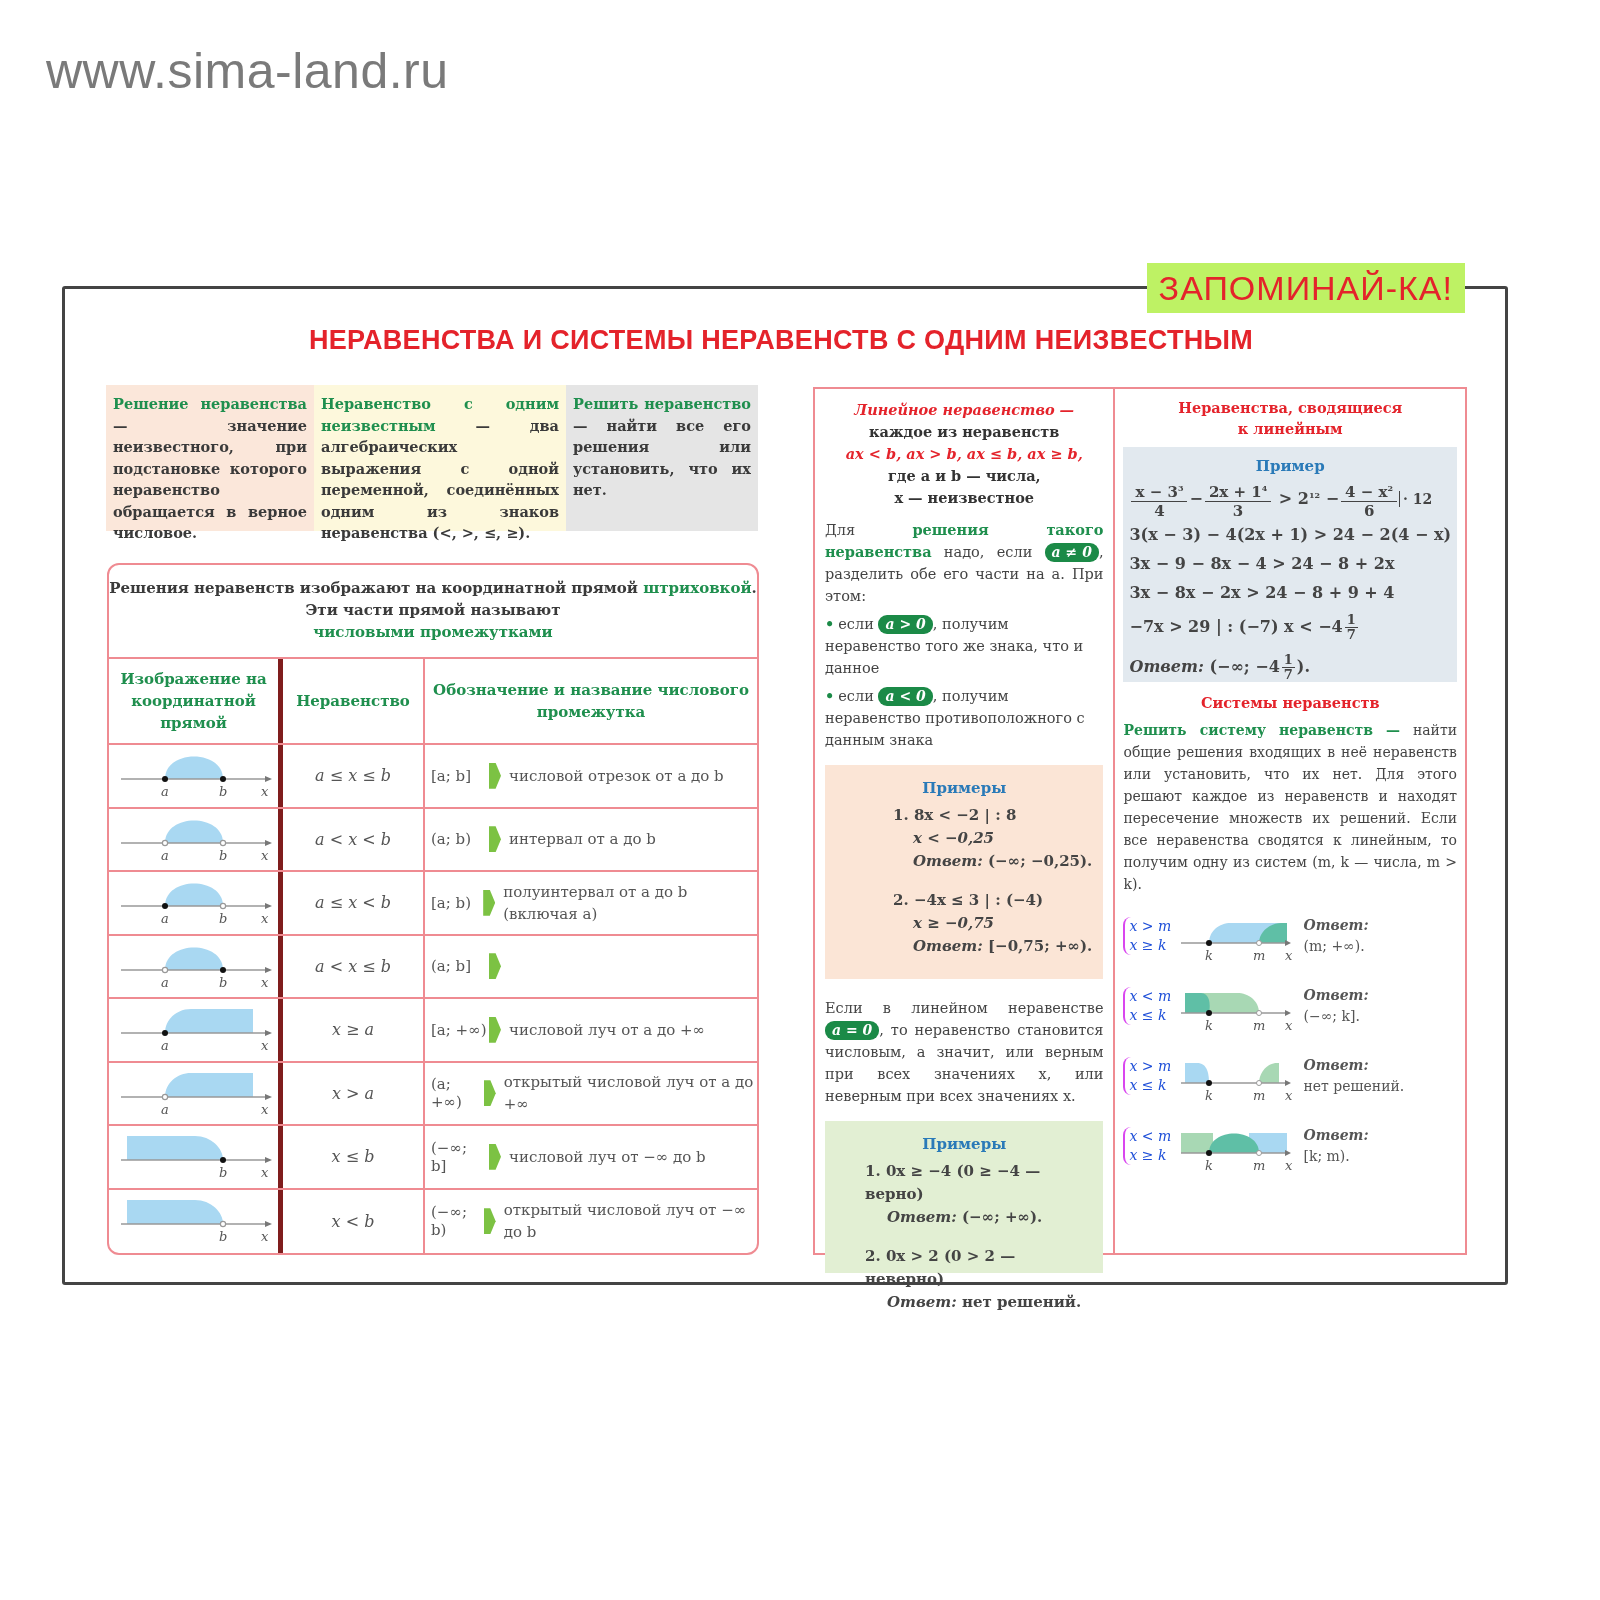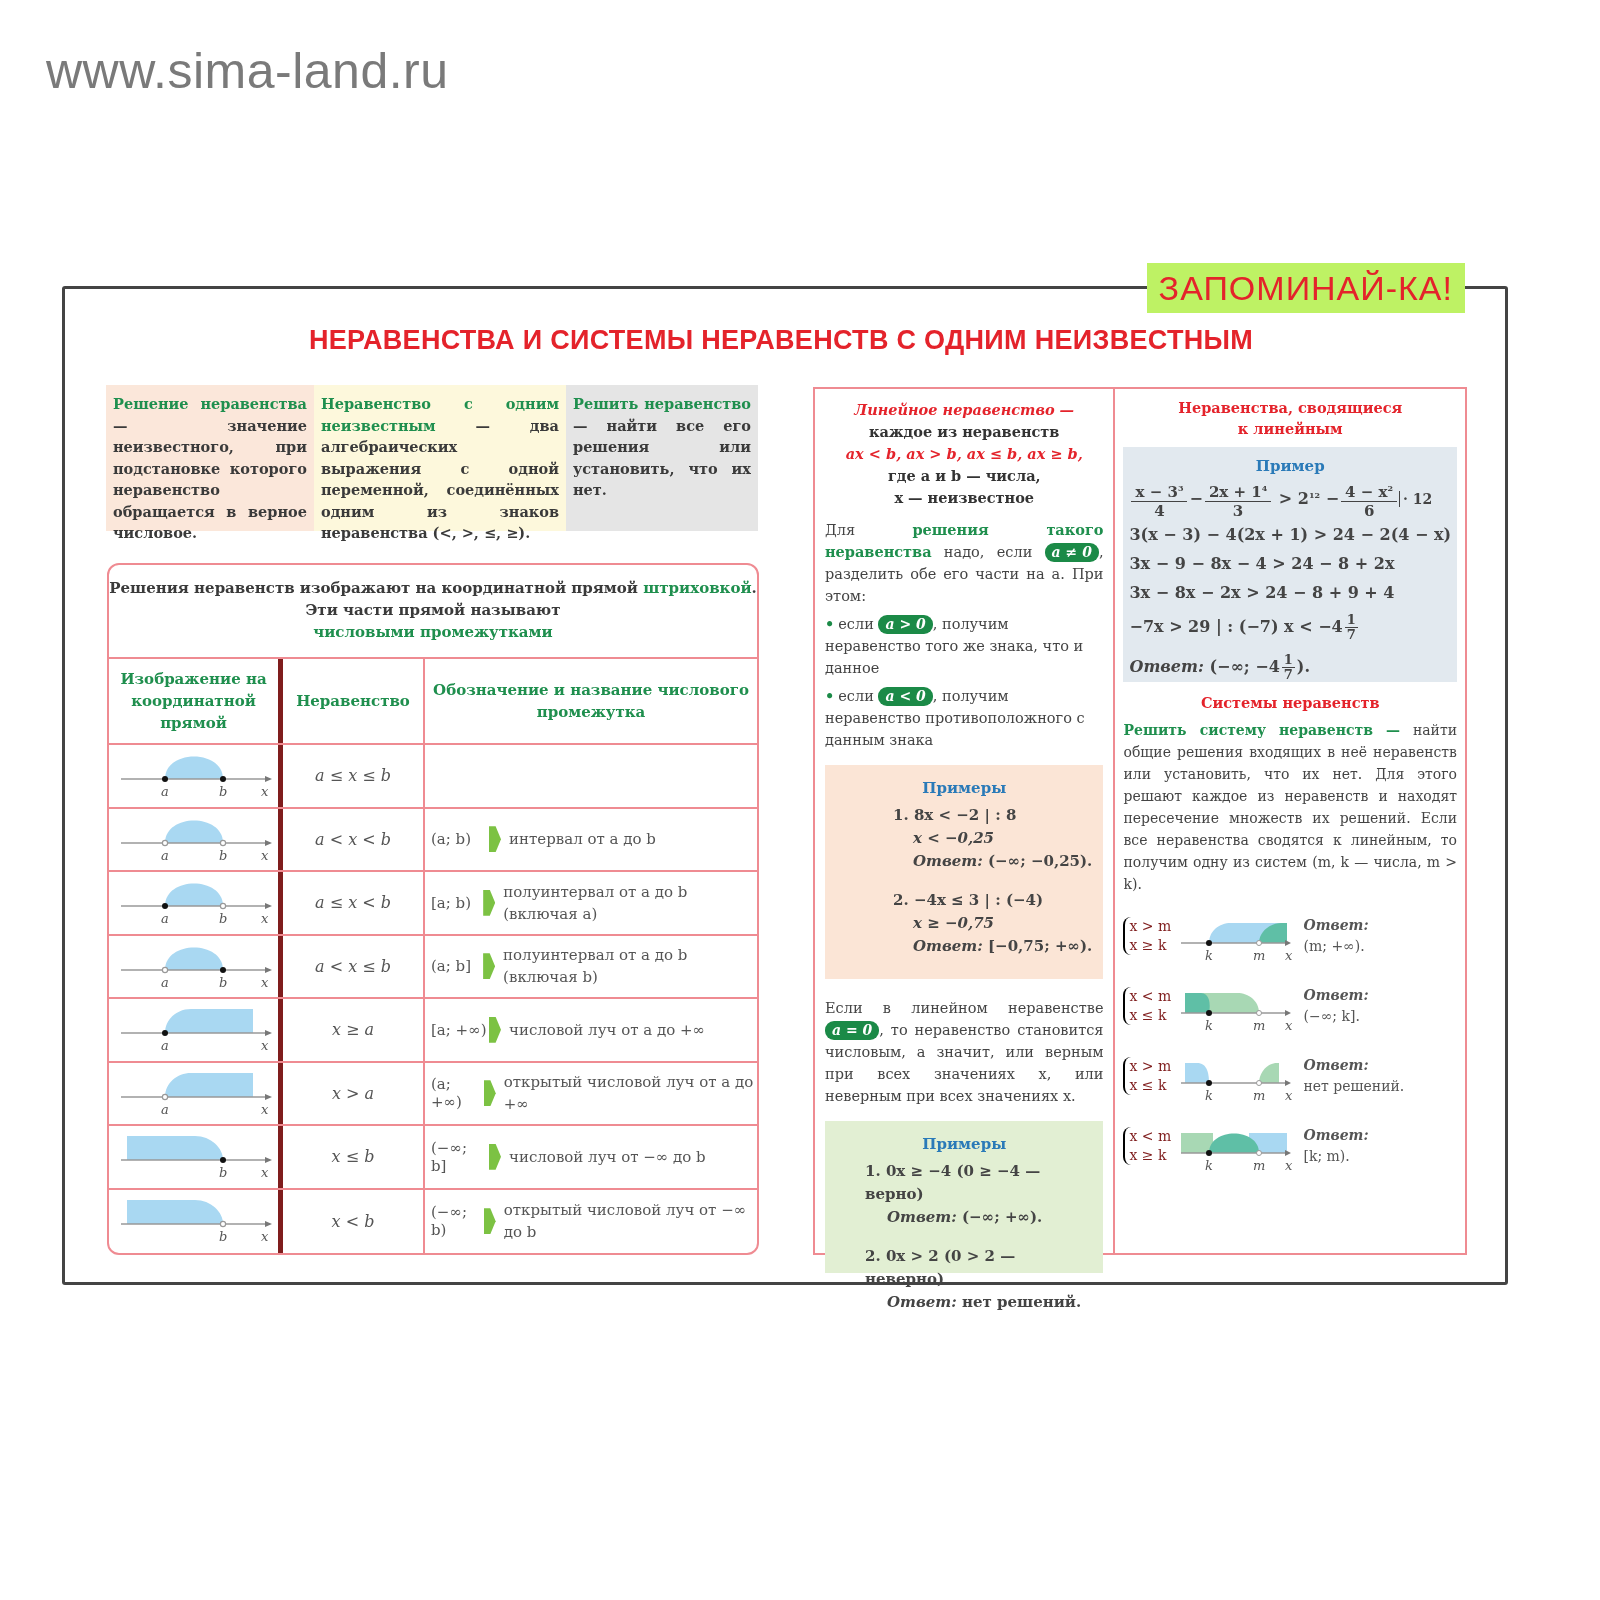--- a/index.html
+++ b/index.html
@@ -64,21 +64,21 @@
   .grey-box { background: #e2e9ef; margin-top: 8px; padding: 10px 6px 8px; height: 235px; font-size: 16px; color: #444; font-weight: bold; }
   .mline { line-height: 29px; white-space: nowrap; }
   .frac { display: inline-block; vertical-align: middle; text-align: center; margin: 0 2px; }
   .frac .num { display: block; border-bottom: 1.5px solid #444; padding: 0 4px; line-height: 18px; font-size: 15px; }
   .frac .den { display: block; line-height: 18px; font-size: 15px; }
   .frac.small .num, .frac.small .den { font-size: 13px; line-height: 14px; padding: 0 2px; }
   sup { font-size: 8px; }
   .sys-title { margin-top: 10px; }
   .sys-para { font-size: 14px; line-height: 22px; color: #444; text-align: justify; margin-top: 6px; }
   .sys-row { display: flex; align-items: center; height: 70px; margin-top: 0; }
-  .brace { font-size: 14px; line-height: 19px; color: #7f1d1d; border-left: 2px solid #000000; border-radius: 8px 0 0 8px; padding-left: 4px; width: 58px; }
+  .brace { font-size: 14px; line-height: 19px; font-style: italic; color: #1d4ed8; border-left: 2px solid #d946ef; border-radius: 8px 0 0 8px; padding-left: 4px; width: 58px; }
   .sys-ans { font-size: 14px; line-height: 21px; color: #555; margin-left: 6px; }
   .sys-ans .lbl { font-style: italic; font-weight: bold; }
 </style>
 </head>
 <body>
 
 <div class="watermark">www.sima-land.ru</div>
 
 <div class="frame">
   <div class="brand">ЗАПОМИНАЙ-КА!</div>
@@ -113,20 +113,25 @@
       <line x1="12" y1="34" x2="156" y2="34" stroke="#999" stroke-width="1.6"></line>
       <path d="M156,31 L163,34 L156,37 Z" fill="#777"></path>
       <circle cx="56" cy="34" r="3" fill="#111"></circle>
               <circle cx="114" cy="34" r="3" fill="#111"></circle>
               <text x="52" y="51">a</text>
               <text x="110" y="51">b</text>
               <text x="152" y="51">x</text>
             </svg>
           </div>
       <div class="c2">a ≤ x ≤ b</div>
+      <div class="c3">
+        <span class="notation">[a; b]</span>
+        <span class="garrow"></span>
+        <span class="iname">числовой отрезок от a до b</span>
+      </div>
         </div>
         <div class="trow drow">
       <div class="c1">
             <svg class="nl" width="174" height="63" style="font-family:'DejaVu Serif',serif;font-style:italic;font-size:13px;fill:#555">
       <path d="M56,34 C56,4 114,4 114,34 Z" fill="#a9d8f2"></path>
       <line x1="12" y1="34" x2="156" y2="34" stroke="#999" stroke-width="1.6"></line>
       <path d="M156,31 L163,34 L156,37 Z" fill="#777"></path>
       <circle cx="56" cy="34" r="2.6" fill="#fff" stroke="#999" stroke-width="1.2"></circle>
               <circle cx="114" cy="34" r="2.6" fill="#fff" stroke="#999" stroke-width="1.2"></circle>
               <text x="52" y="51">a</text>
@@ -171,21 +176,20 @@
               <circle cx="114" cy="34" r="3" fill="#111"></circle>
               <text x="52" y="51">a</text>
               <text x="110" y="51">b</text>
               <text x="152" y="51">x</text>
             </svg>
           </div>
       <div class="c2">a &lt; x ≤ b</div>
       <div class="c3">
         <span class="notation">(a; b]</span>
         <span class="garrow"></span>
-        <span class="iname">полуинтервал от a до b (включая b)</span>
       </div>
         </div>
         <div class="trow drow">
       <div class="c1">
             <svg class="nl" width="174" height="63" style="font-family:'DejaVu Serif',serif;font-style:italic;font-size:13px;fill:#555">
       <path d="M56,34 C56,20 68,10 82,10 L144,10 L144,34 Z" fill="#a9d8f2"></path>
       <line x1="12" y1="34" x2="156" y2="34" stroke="#999" stroke-width="1.6"></line>
       <path d="M156,31 L163,34 L156,37 Z" fill="#777"></path>
       <circle cx="56" cy="34" r="3" fill="#111"></circle>
               <text x="52" y="51">a</text>

